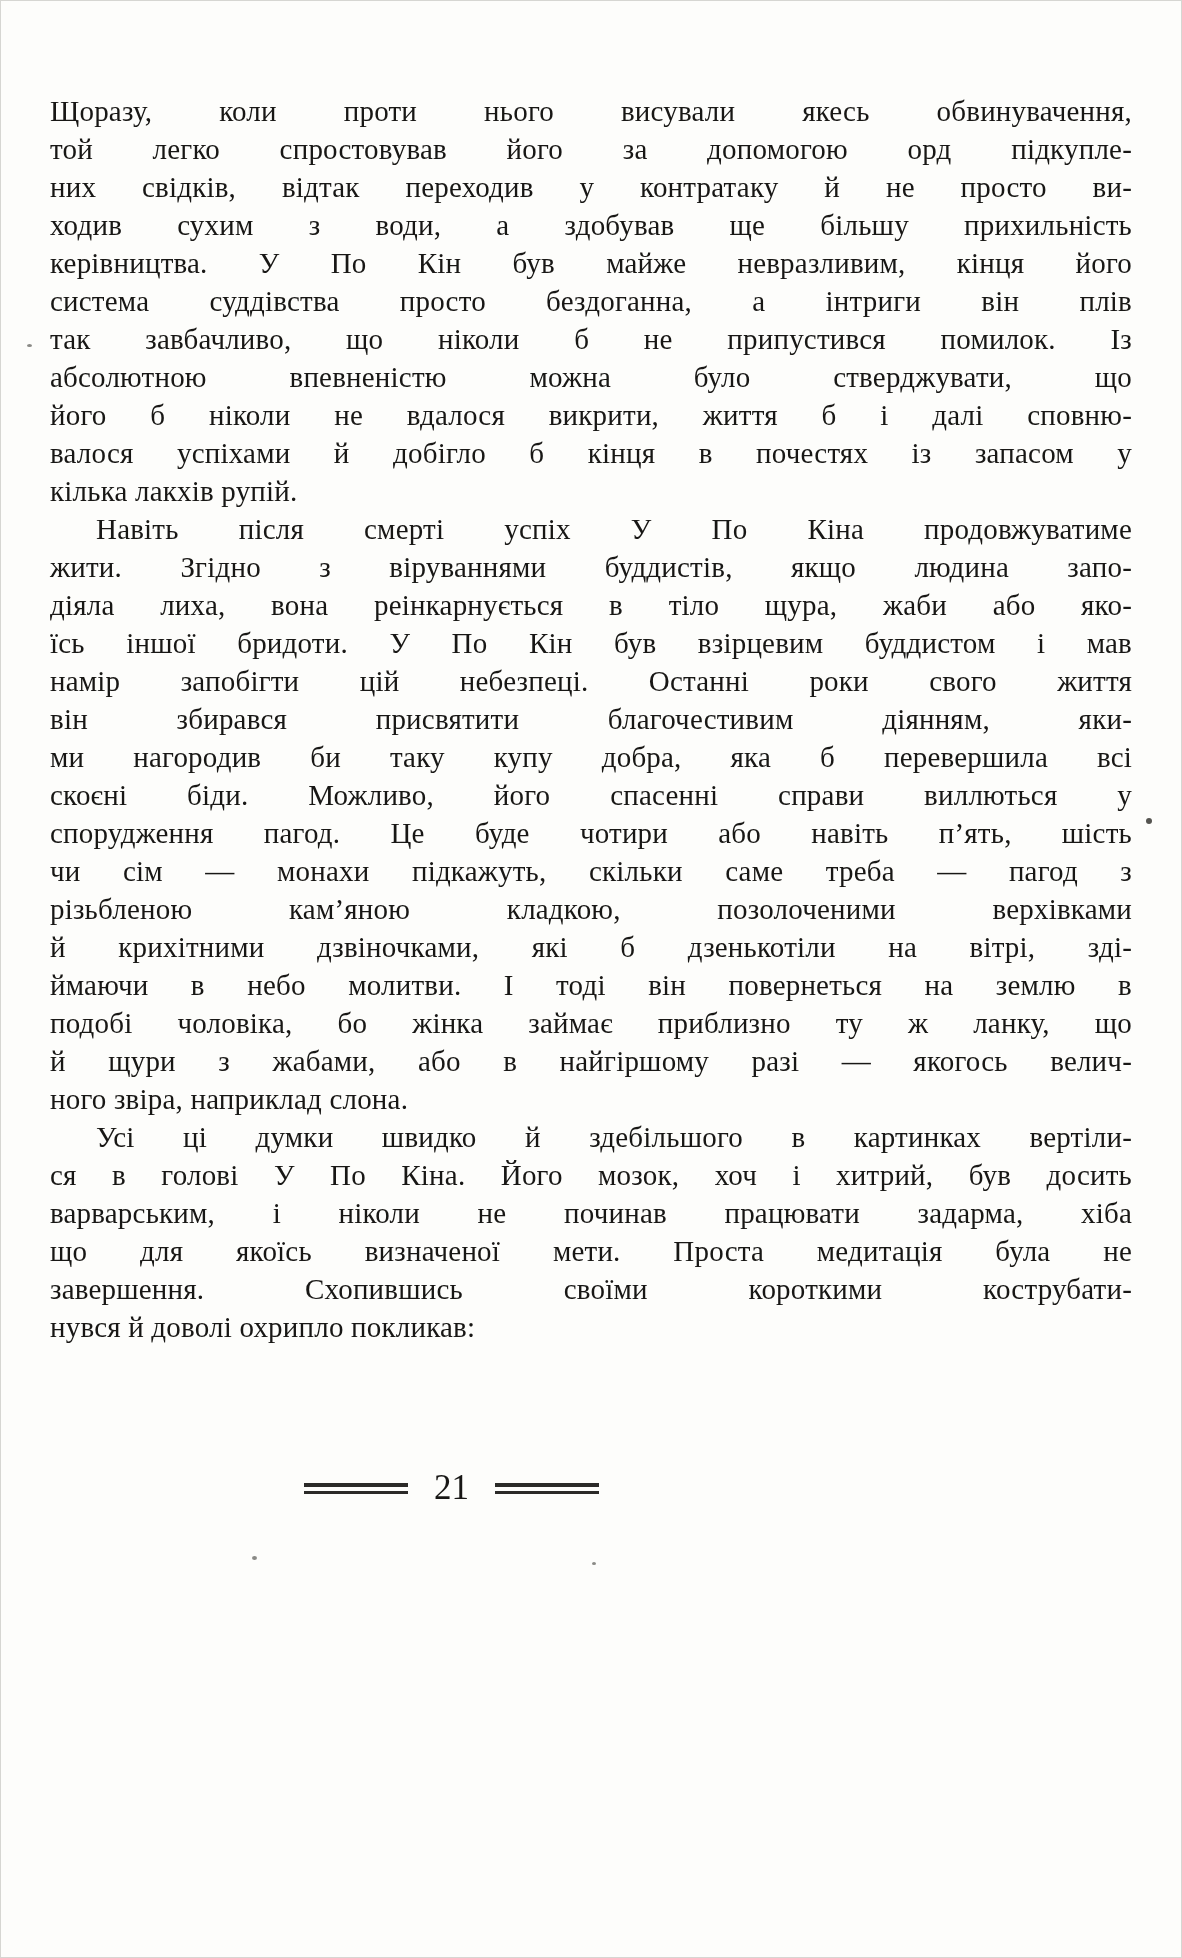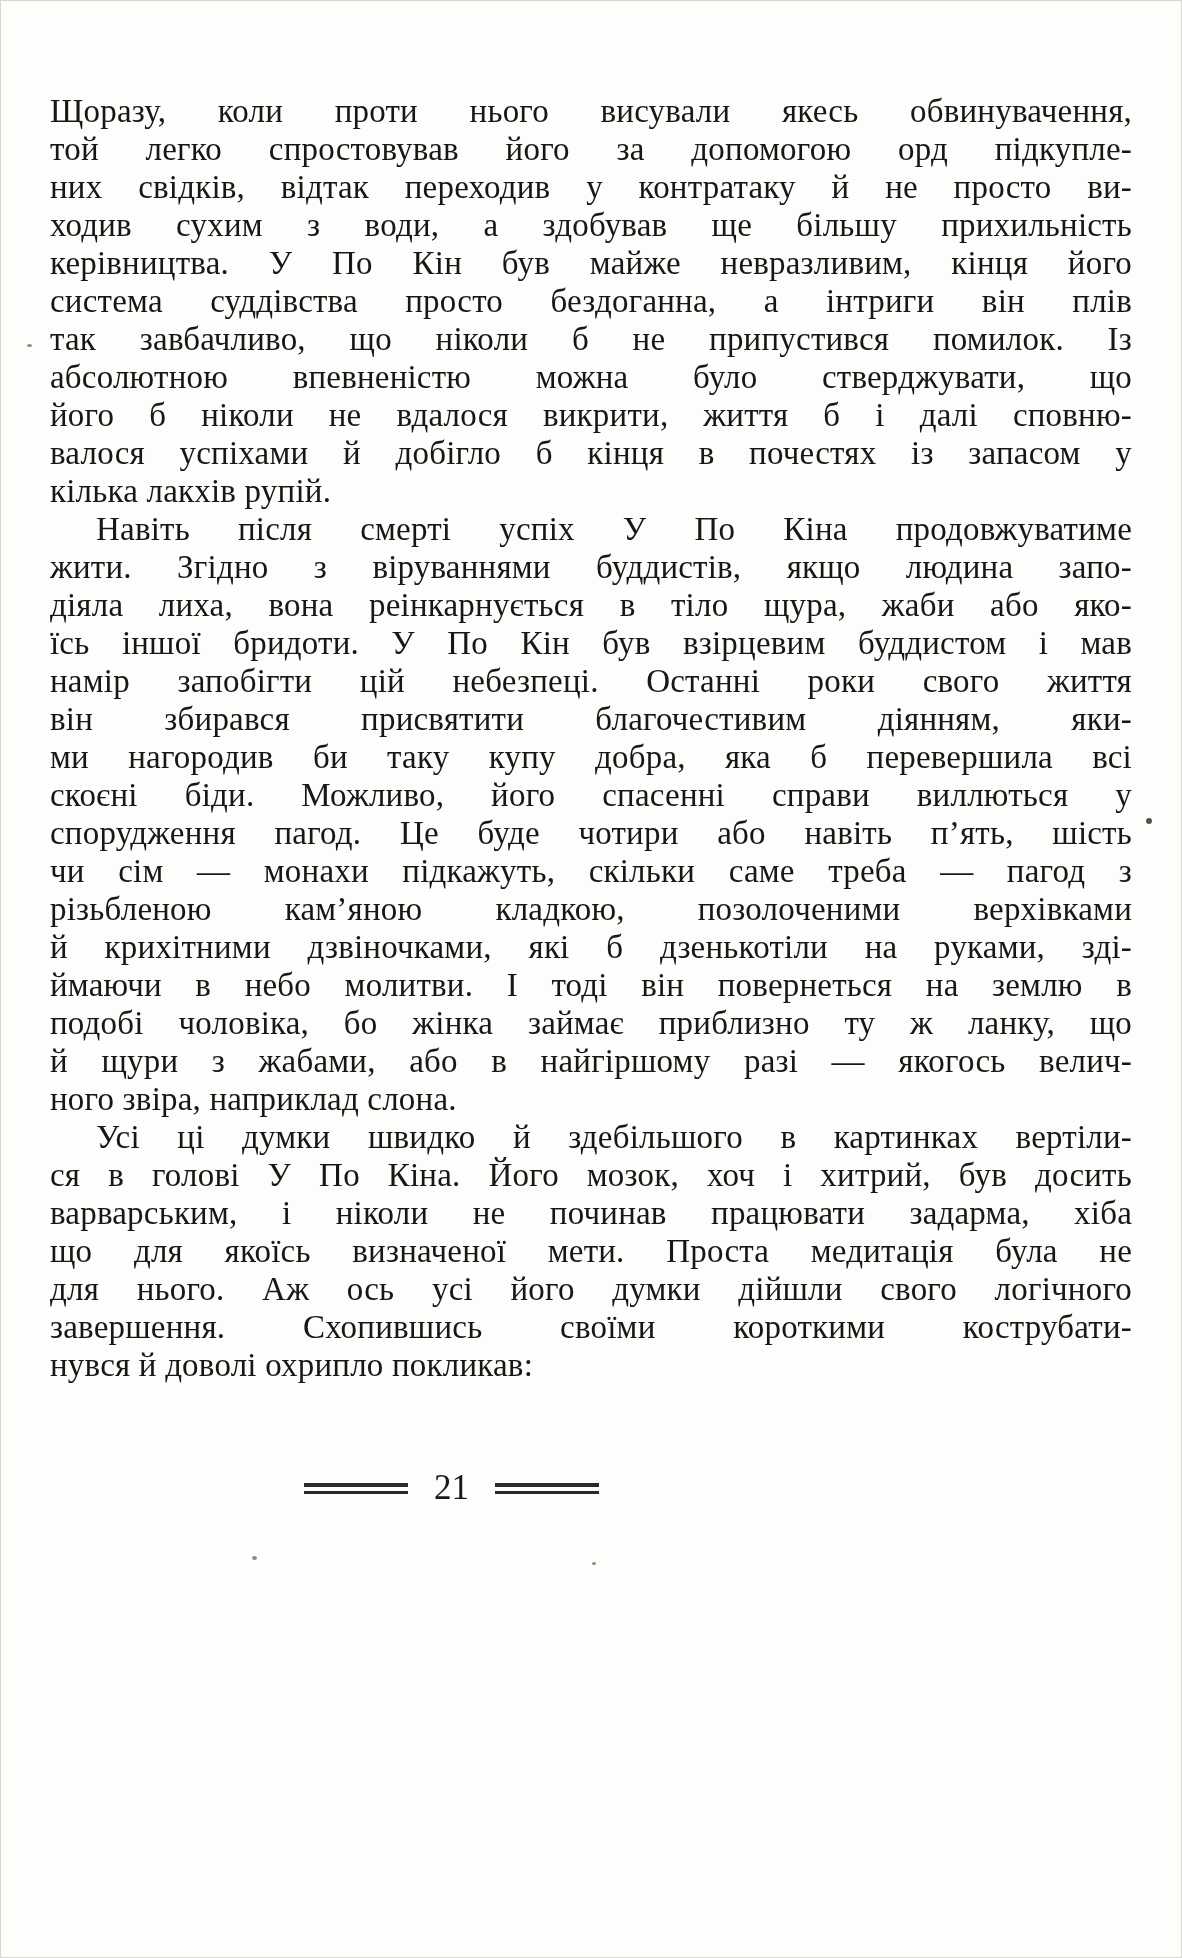--- a/index.html
+++ b/index.html
@@ -16,21 +16,21 @@
     height: 1958px;
     background: #fdfdfb;
     overflow: hidden;
     box-shadow: inset 0 0 0 1px #d6d6d2;
   }
   .text-block {
     position: absolute;
     top: 92px;
     left: 50px;
     width: 1082px;
-    font-size: 33px;
+    font-size: 29px;
     line-height: 38px;
     color: #181715;
     letter-spacing: 0.2px;
   }
   .para { margin: 0; padding: 0; }
   .line {
     text-align: justify;
     text-align-last: justify;
     -moz-text-align-last: justify;
     white-space: normal;
@@ -96,33 +96,32 @@
       <div class="line">жити. Згідно з віруваннями буддистів, якщо людина запо-</div>
       <div class="line">діяла лиха, вона реінкарнується в тіло щура, жаби або яко-</div>
       <div class="line">їсь іншої бридоти. У По Кін був взірцевим буддистом і мав</div>
       <div class="line">намір запобігти цій небезпеці. Останні роки свого життя</div>
       <div class="line">він збирався присвятити благочестивим діянням, яки-</div>
       <div class="line">ми нагородив би таку купу добра, яка б перевершила всі</div>
       <div class="line">скоєні біди. Можливо, його спасенні справи виллються у</div>
       <div class="line">спорудження пагод. Це буде чотири або навіть п’ять, шість</div>
       <div class="line">чи сім — монахи підкажуть, скільки саме треба — пагод з</div>
       <div class="line">різьбленою кам’яною кладкою, позолоченими верхівками</div>
-      <div class="line">й крихітними дзвіночками, які б дзенькотіли на руками, зді-</div>
+      <div class="line">й крихітними дзвіночками, які б дзенькотіли на вітрі, зді-</div>
       <div class="line">ймаючи в небо молитви. І тоді він повернеться на землю в</div>
       <div class="line">подобі чоловіка, бо жінка займає приблизно ту ж ланку, що</div>
       <div class="line">й щури з жабами, або в найгіршому разі — якогось велич-</div>
       <div class="line last-line">ного звіра, наприклад слона.</div>
     </div>
 
     <div class="para">
       <div class="line indent-line">Усі ці думки швидко й здебільшого в картинках вертіли-</div>
       <div class="line">ся в голові У По Кіна. Його мозок, хоч і хитрий, був досить</div>
       <div class="line">варварським, і ніколи не починав працювати задарма, хіба</div>
       <div class="line">що для якоїсь визначеної мети. Проста медитація була не</div>
-      <div class="line">для нього. Аж ось усі його думки дійшли свого логічного</div>
       <div class="line">завершення. Схопившись своїми короткими кострубати-</div>
       <div class="line last-line">нувся й доволі охрипло покликав:</div>
     </div>
 
   </main>
 
   <footer class="page-footer">
     <span class="footer-rule"></span>
     <span class="page-number">21</span>
     <span class="footer-rule"></span>

